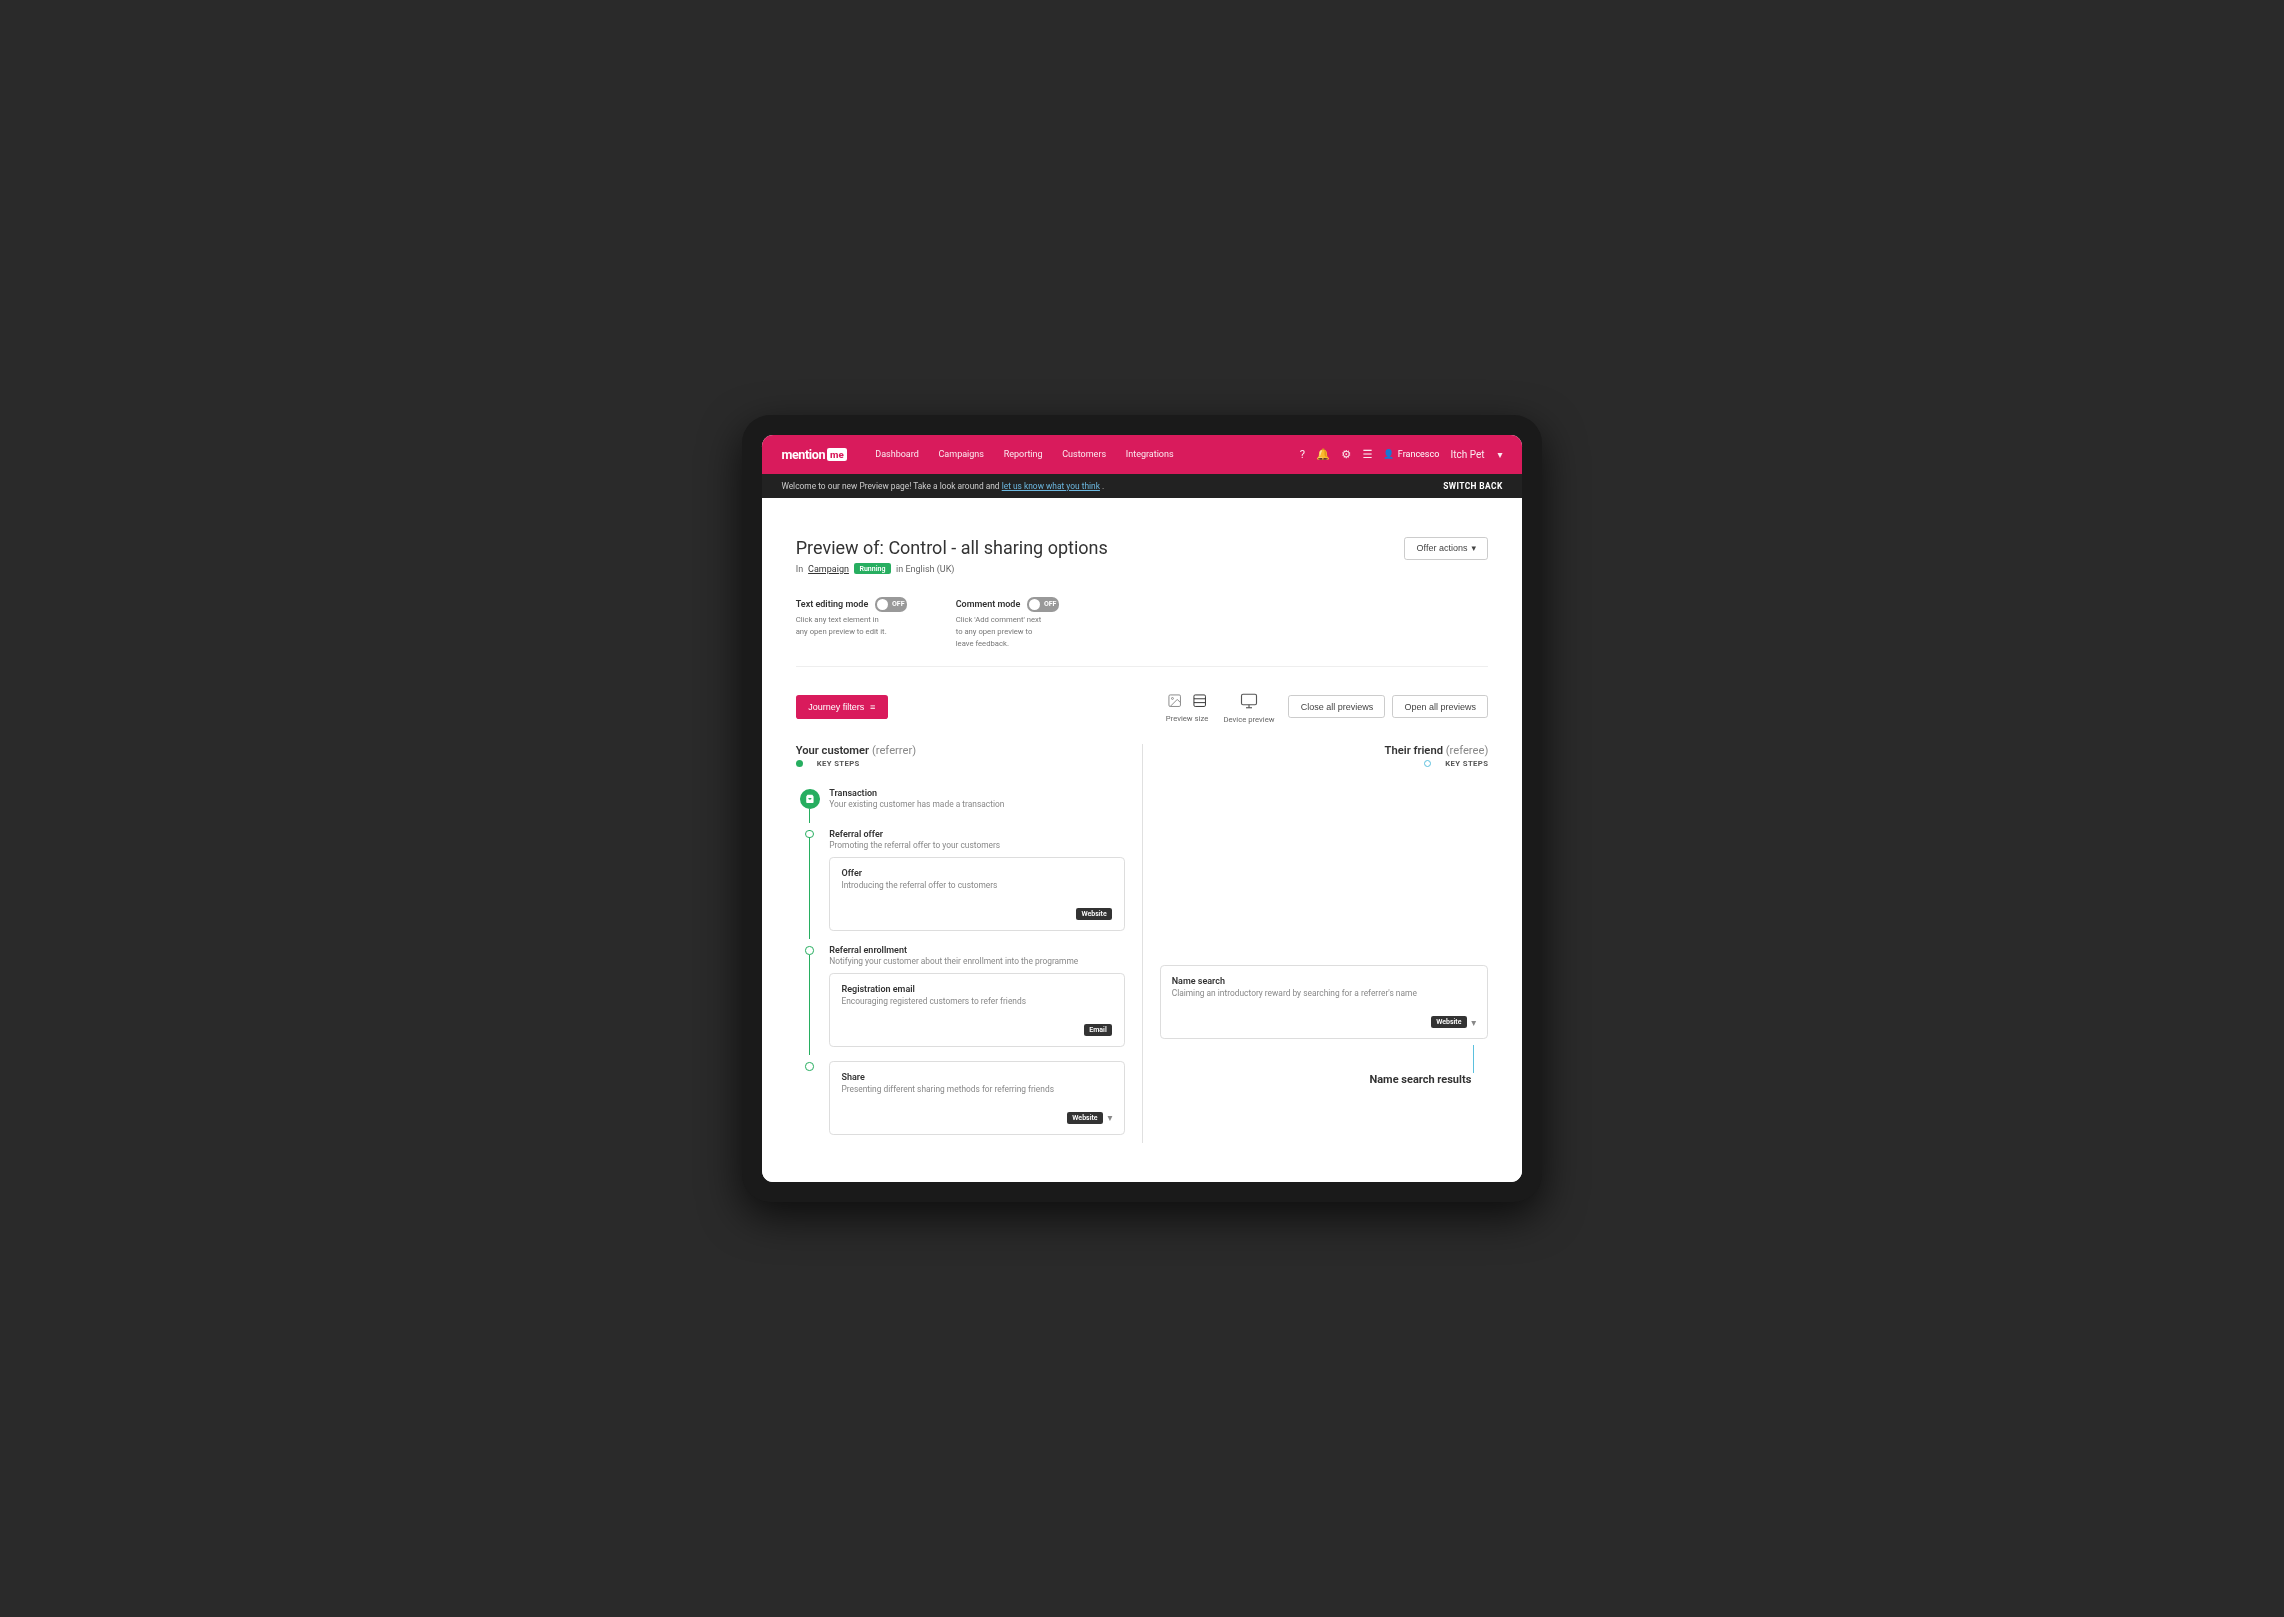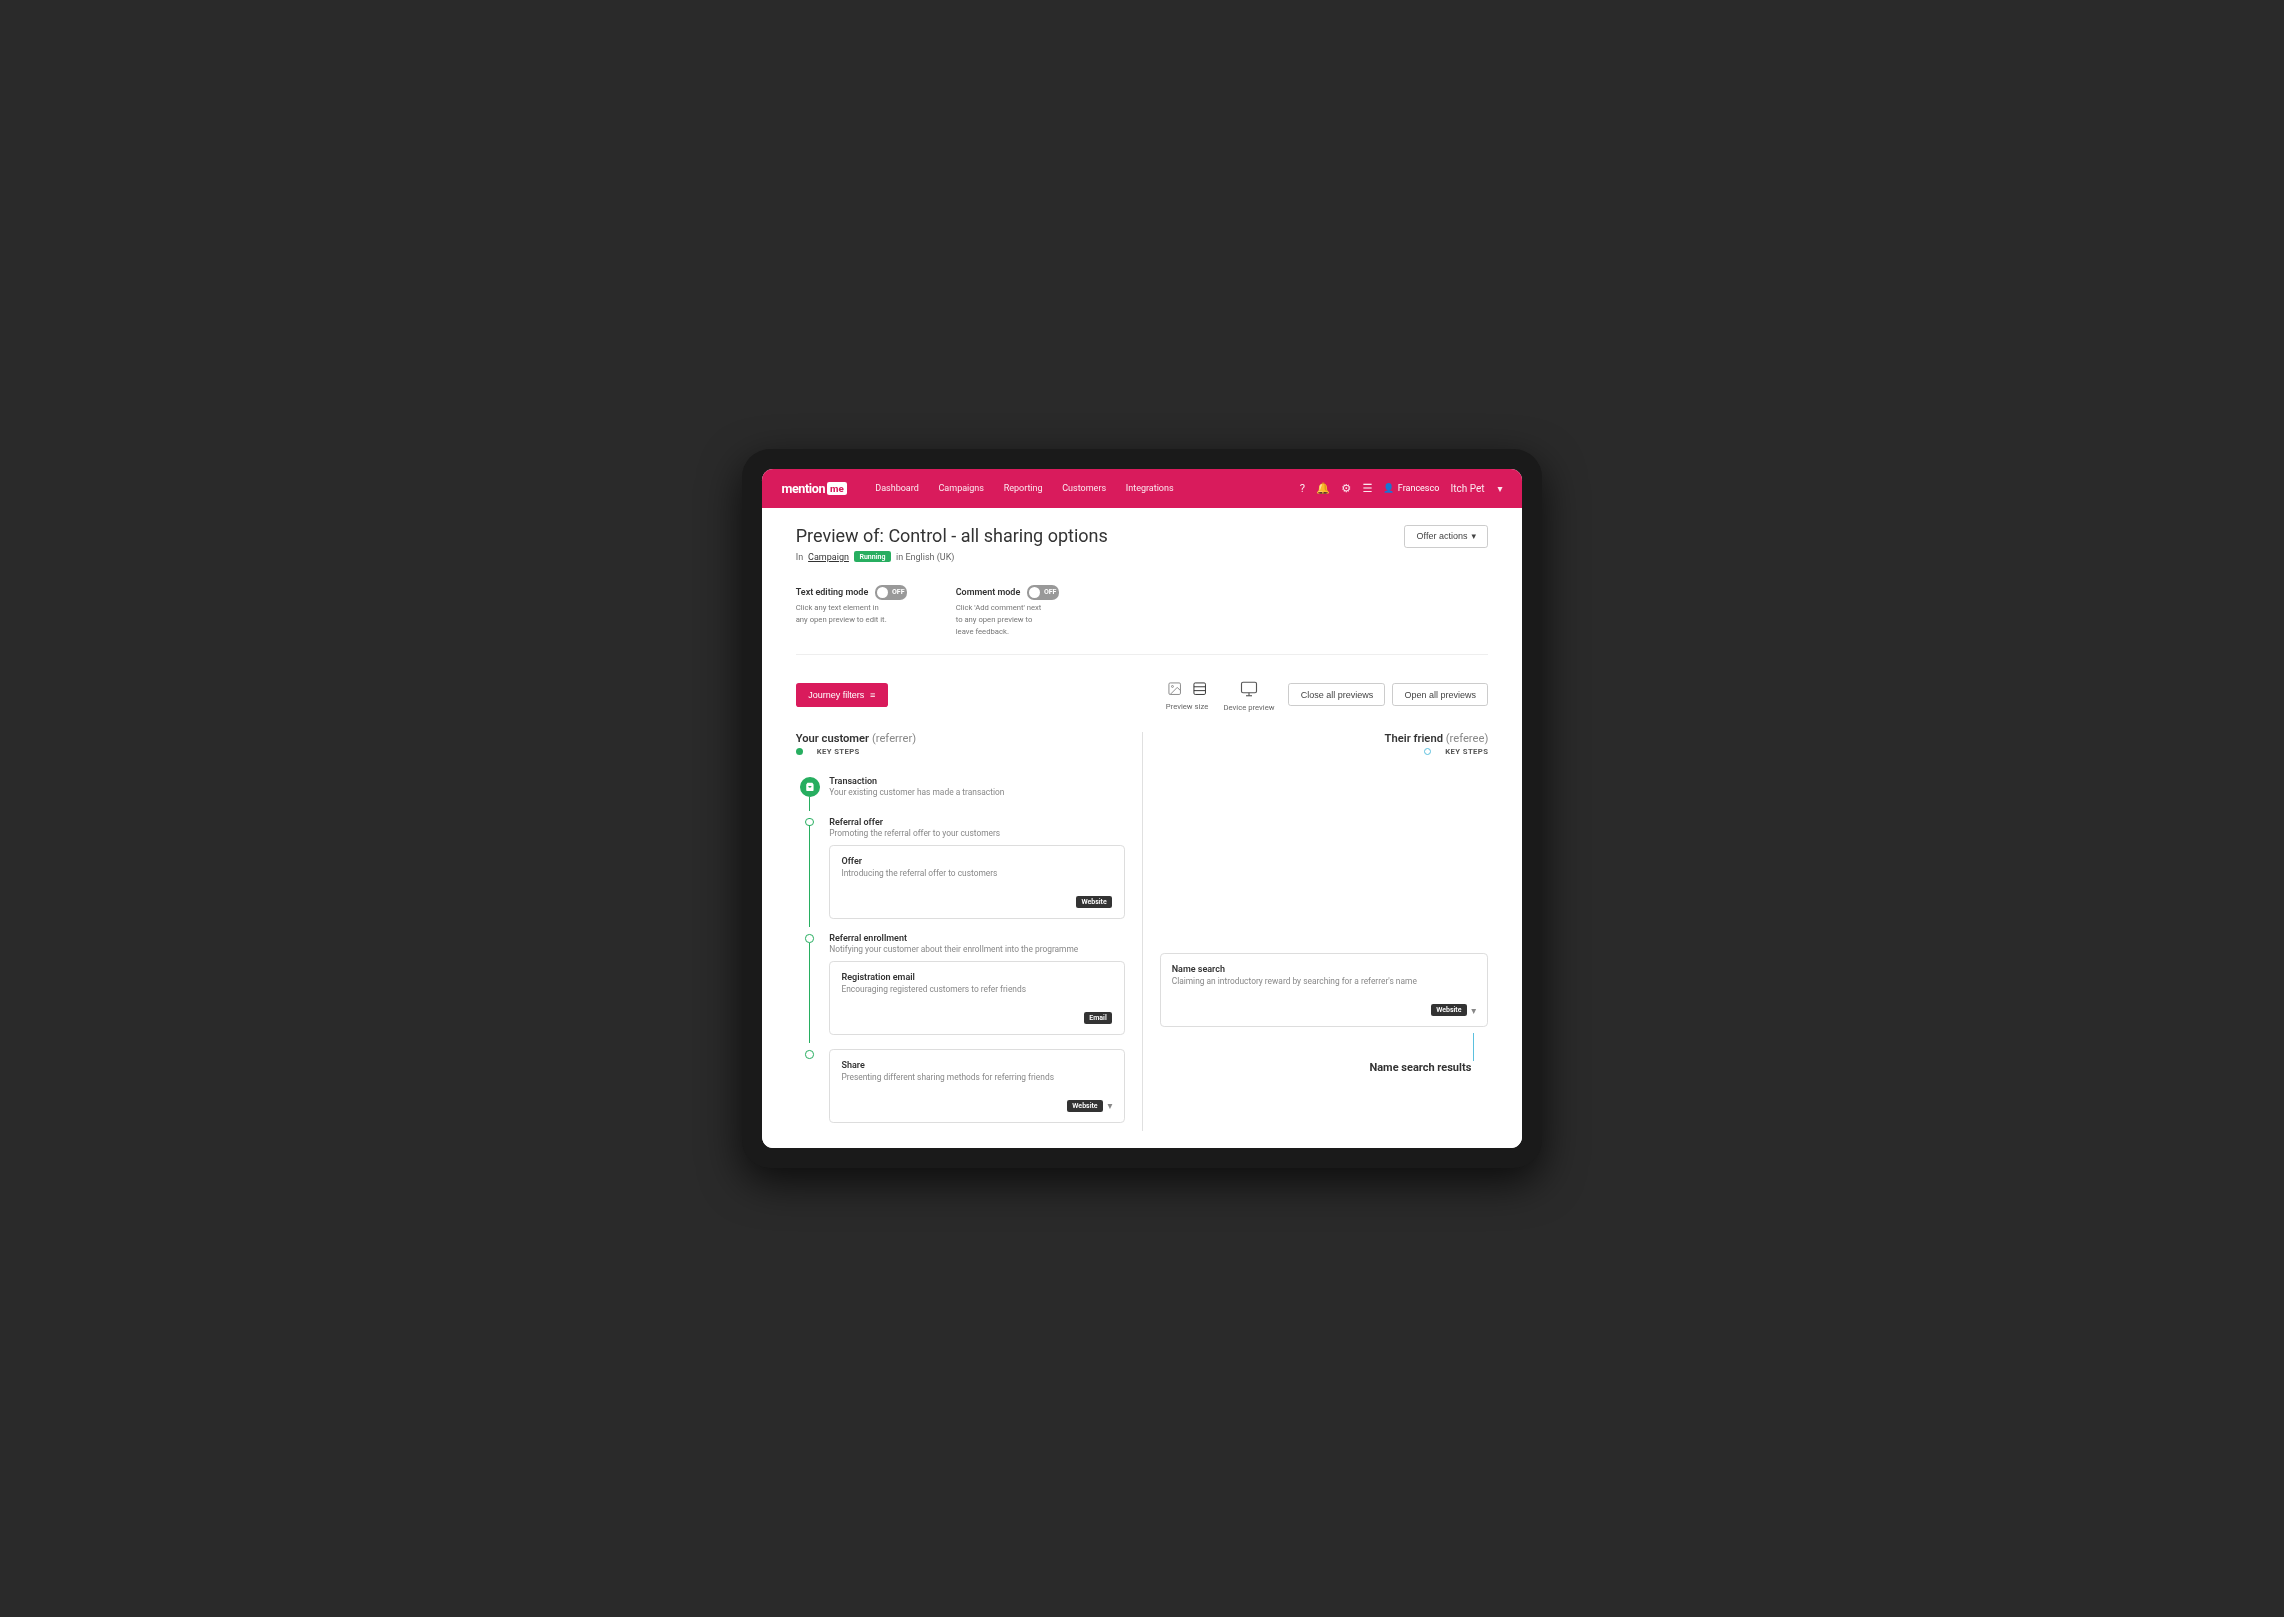--- a/index.html
+++ b/index.html
@@ -105,21 +105,21 @@
     }
     .banner-switch {
       color: #fff;
       font-size: 8.4px;
       font-weight: 700;
       letter-spacing: 0.4px;
       cursor: pointer;
     }
     
     .main {
-      padding: 17px 34px;
+      padding: 39px 34px;
       background: #fff;
     }
     .page-header {
       display: flex;
       justify-content: space-between;
       align-items: flex-start;
       margin-bottom: 22.5px;
     }
     .page-title {
       font-size: 18px;
@@ -496,20 +496,28 @@
           <span>👤</span>
           <span>Francesco</span>
         </span>
         <span class="nav-tenant">
           <span>Itch Pet</span>
           <span>▾</span>
         </span>
       </div>
     </nav>
 
+    <div class="banner">
+      <div class="banner-text">
+        <span>Welcome to our new Preview page! Take a look around and </span>
+        <a class="banner-link">let us know what you think</a>
+        <span>.</span>
+      </div>
+      <span class="banner-switch">SWITCH BACK</span>
+    </div>
 
     <div class="main">
 
       <div class="page-header">
         <div>
           <h1 class="page-title">Preview of: Control - all sharing options</h1>
           <div class="page-subtitle">
             <span>In</span>
             <a href="#">Campaign</a>
             <span class="badge-running">Running</span>

